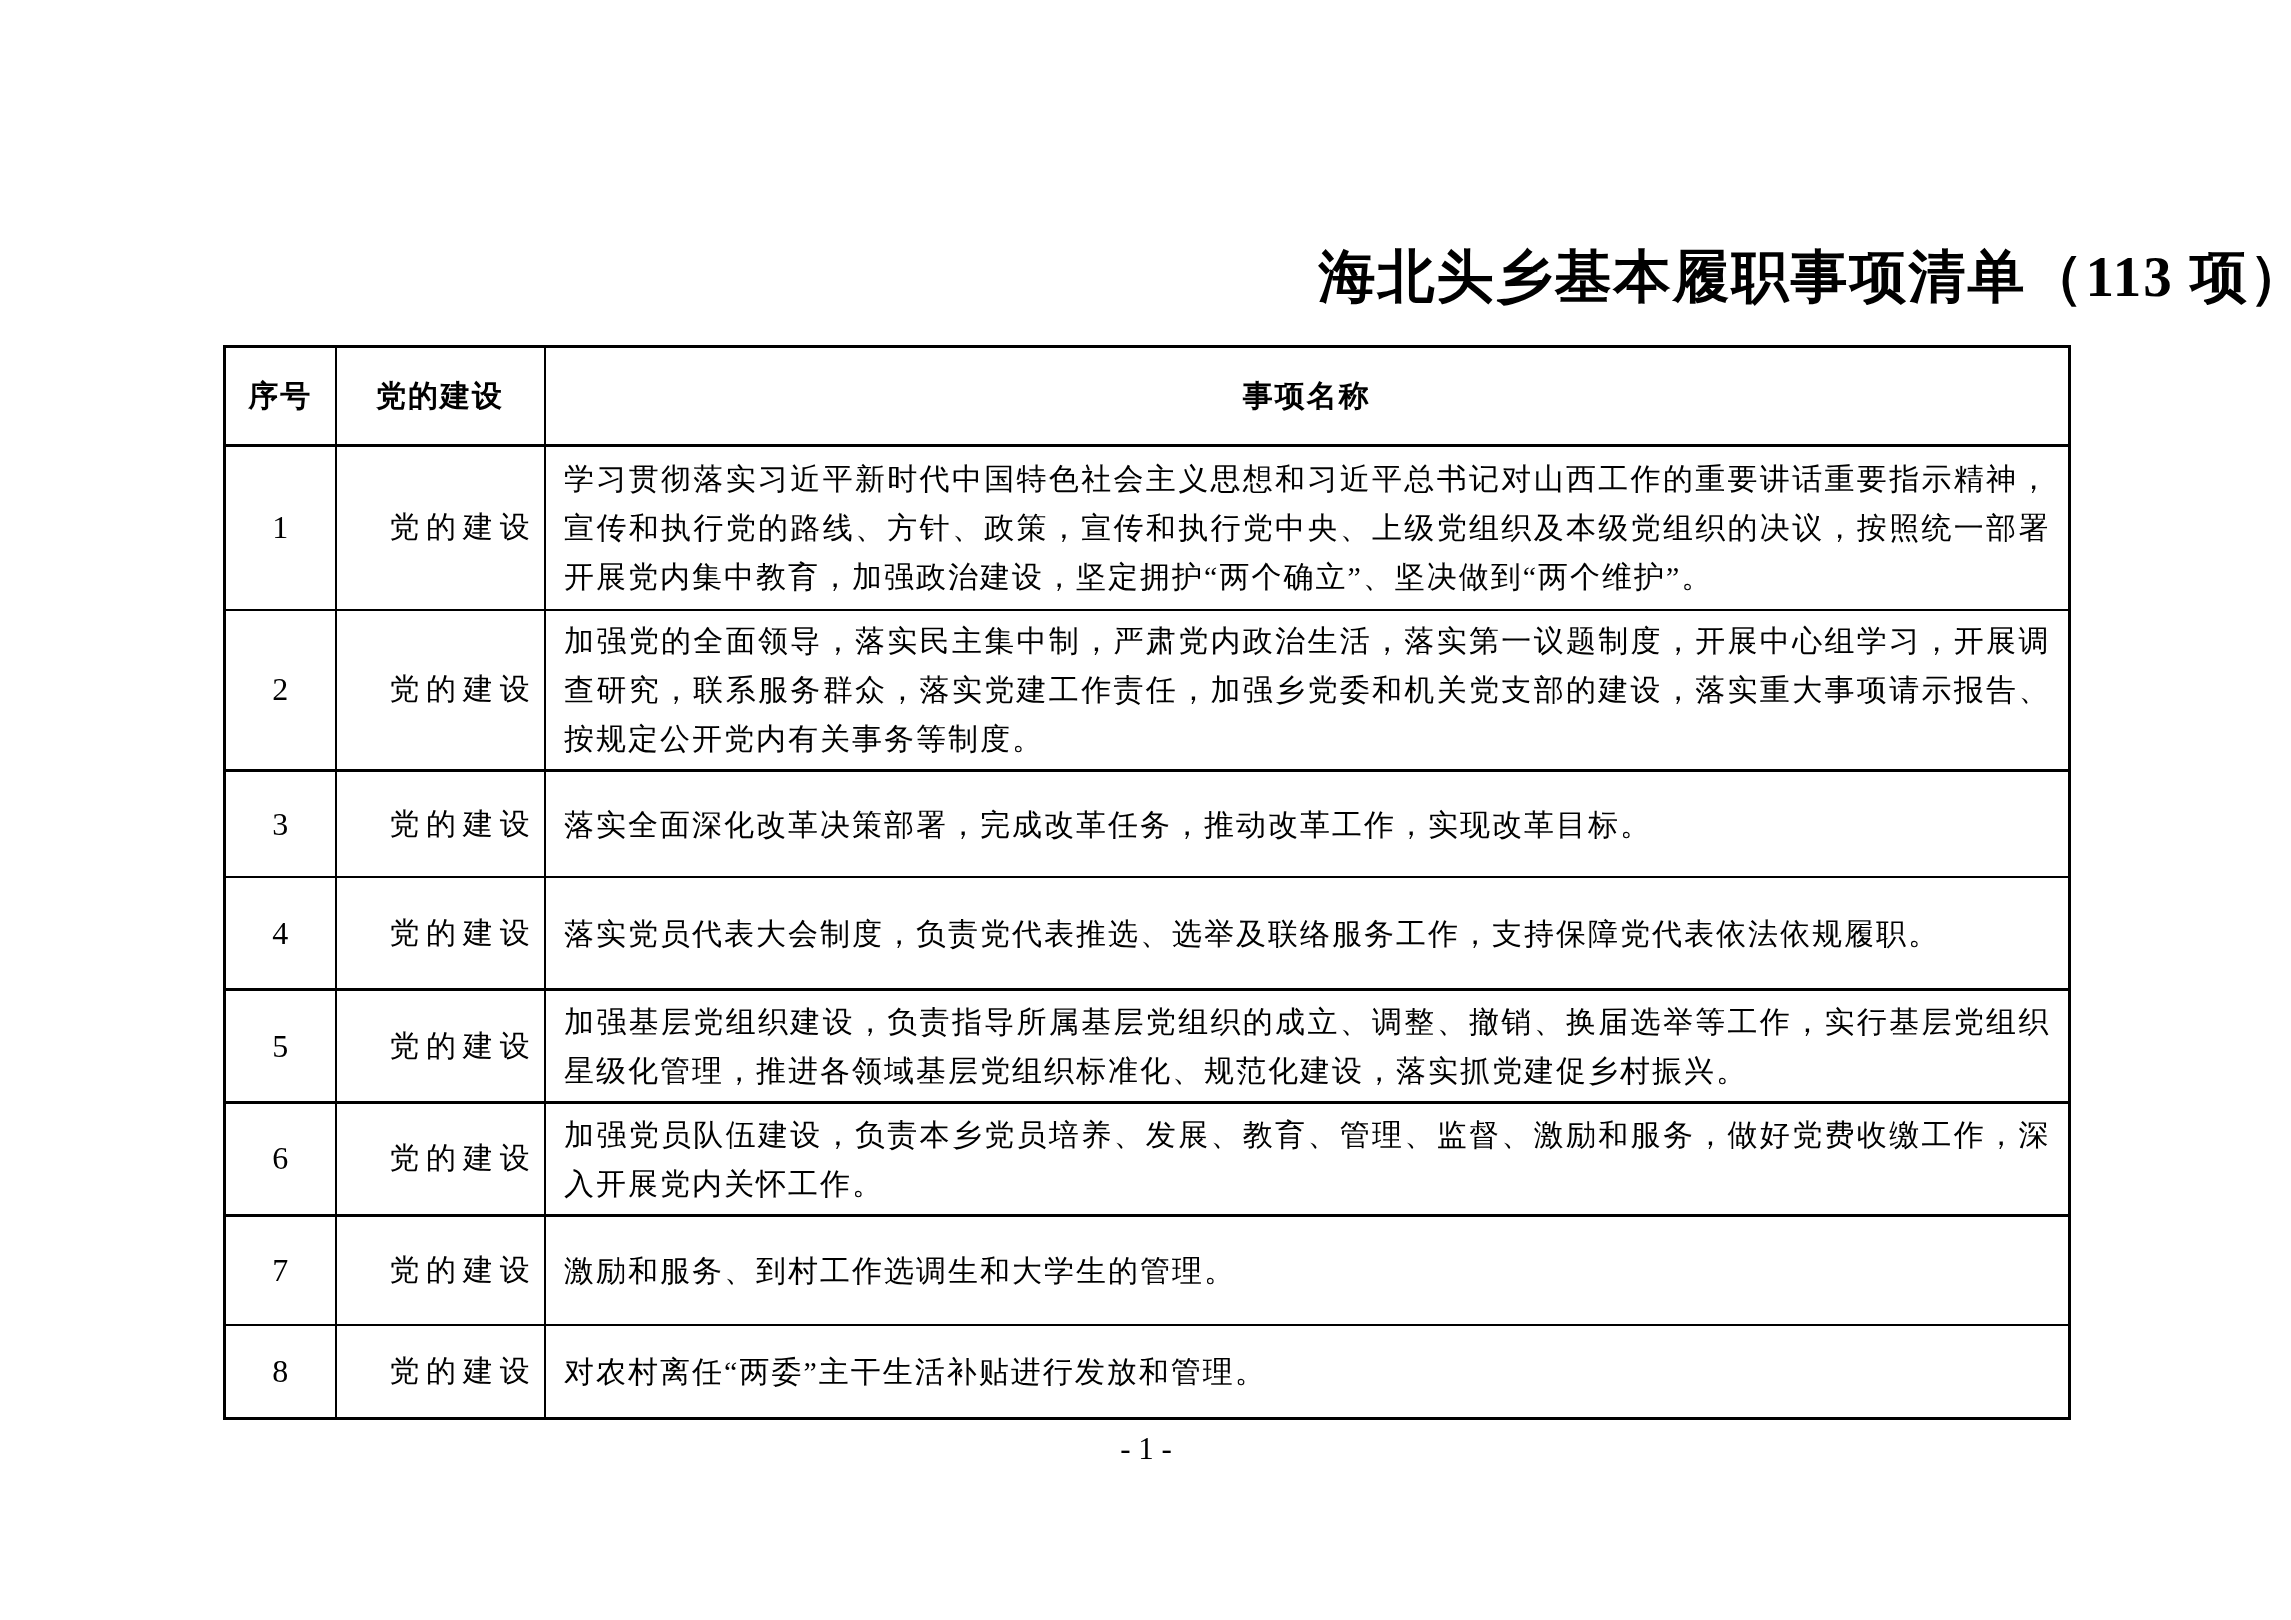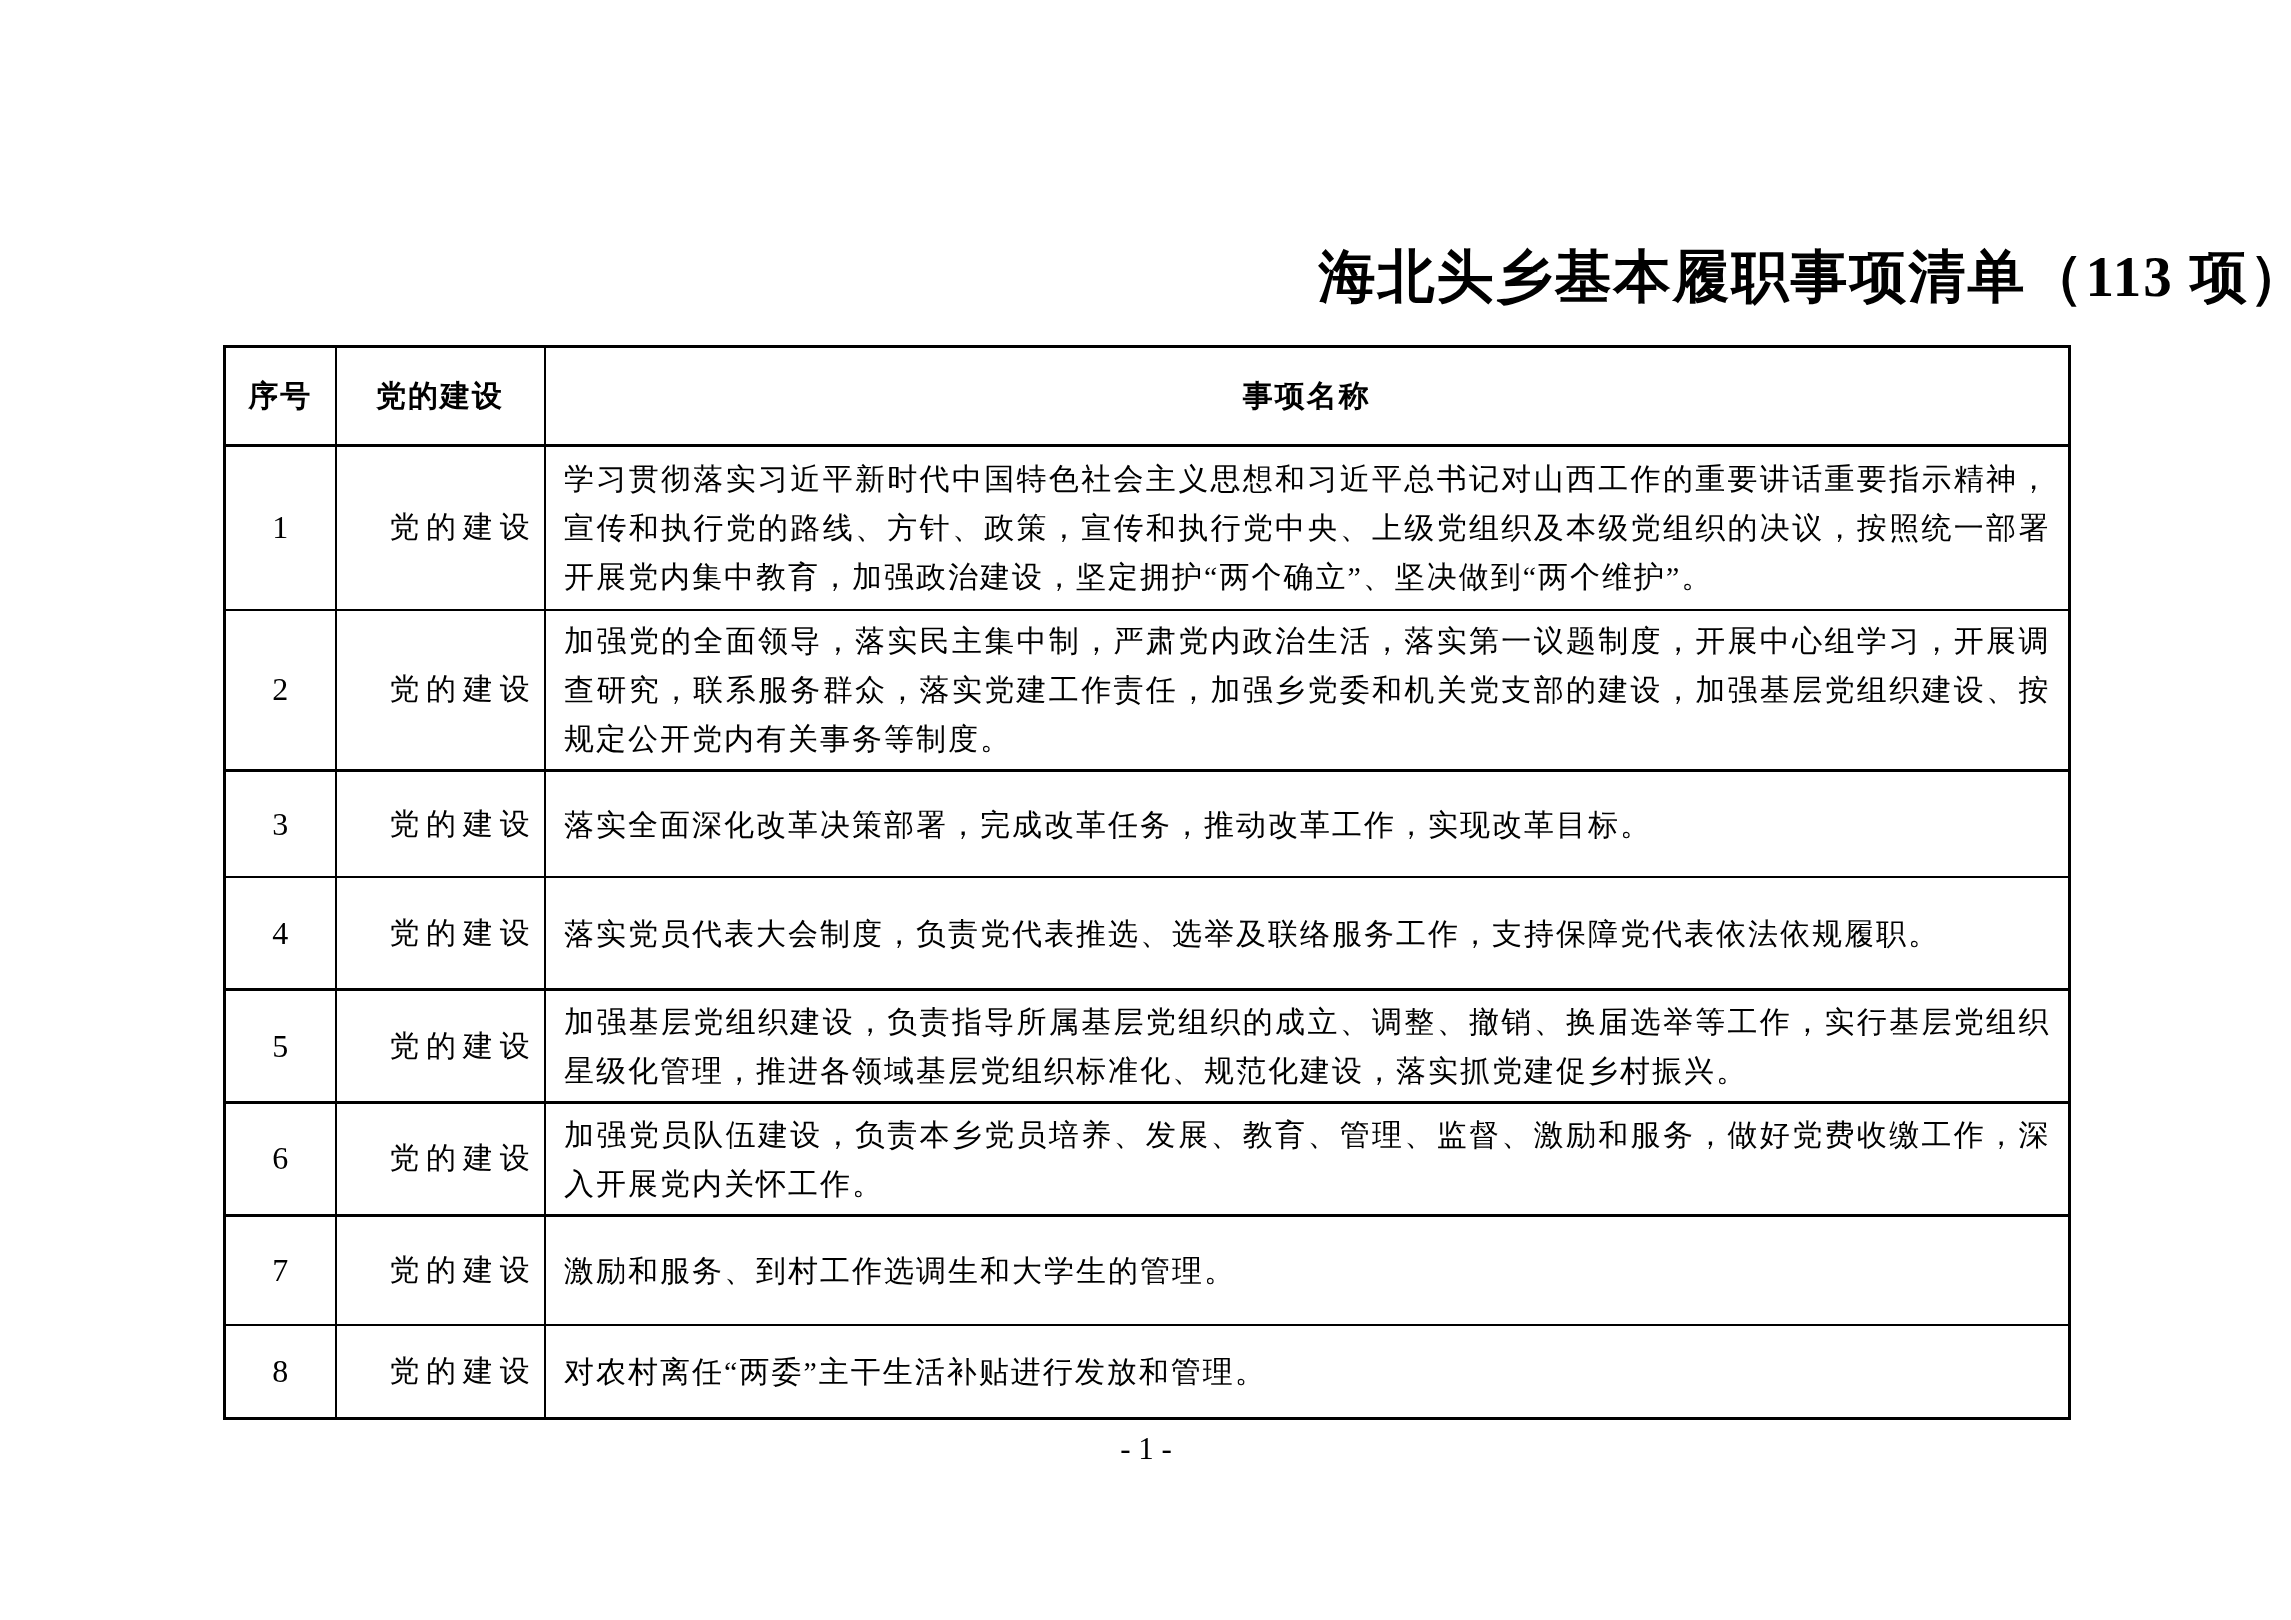--- a/index.html
+++ b/index.html
@@ -107,21 +107,21 @@
     </thead>
     <tbody id="rows-body">
         <tr style="height: 164px;">
           <td class="cell-no">1</td>
           <td class="cell-cat">党的建设</td>
           <td class="cell-name">学习贯彻落实习近平新时代中国特色社会主义思想和习近平总书记对山西工作的重要讲话重要指示精神，宣传和执行党的路线、方针、政策，宣传和执行党中央、上级党组织及本级党组织的决议，按照统一部署开展党内集中教育，加强政治建设，坚定拥护“两个确立”、坚决做到“两个维护”。</td>
         </tr>
         <tr class="thick-bottom" style="height: 147px;">
           <td class="cell-no">2</td>
           <td class="cell-cat">党的建设</td>
-          <td class="cell-name">加强党的全面领导，落实民主集中制，严肃党内政治生活，落实第一议题制度，开展中心组学习，开展调查研究，联系服务群众，落实党建工作责任，加强乡党委和机关党支部的建设，加强基层党组织建设、按规定公开党内有关事务等制度。</td>
+          <td class="cell-name">加强党的全面领导，落实民主集中制，严肃党内政治生活，落实第一议题制度，开展中心组学习，开展调查研究，联系服务群众，落实党建工作责任，加强乡党委和机关党支部的建设，落实重大事项请示报告、按规定公开党内有关事务等制度。</td>
         </tr>
         <tr style="height: 106px;">
           <td class="cell-no">3</td>
           <td class="cell-cat">党的建设</td>
           <td class="cell-name">落实全面深化改革决策部署，完成改革任务，推动改革工作，实现改革目标。</td>
         </tr>
         <tr class="thick-bottom" style="height: 113px;">
           <td class="cell-no">4</td>
           <td class="cell-cat">党的建设</td>
           <td class="cell-name">落实党员代表大会制度，负责党代表推选、选举及联络服务工作，支持保障党代表依法依规履职。</td>

